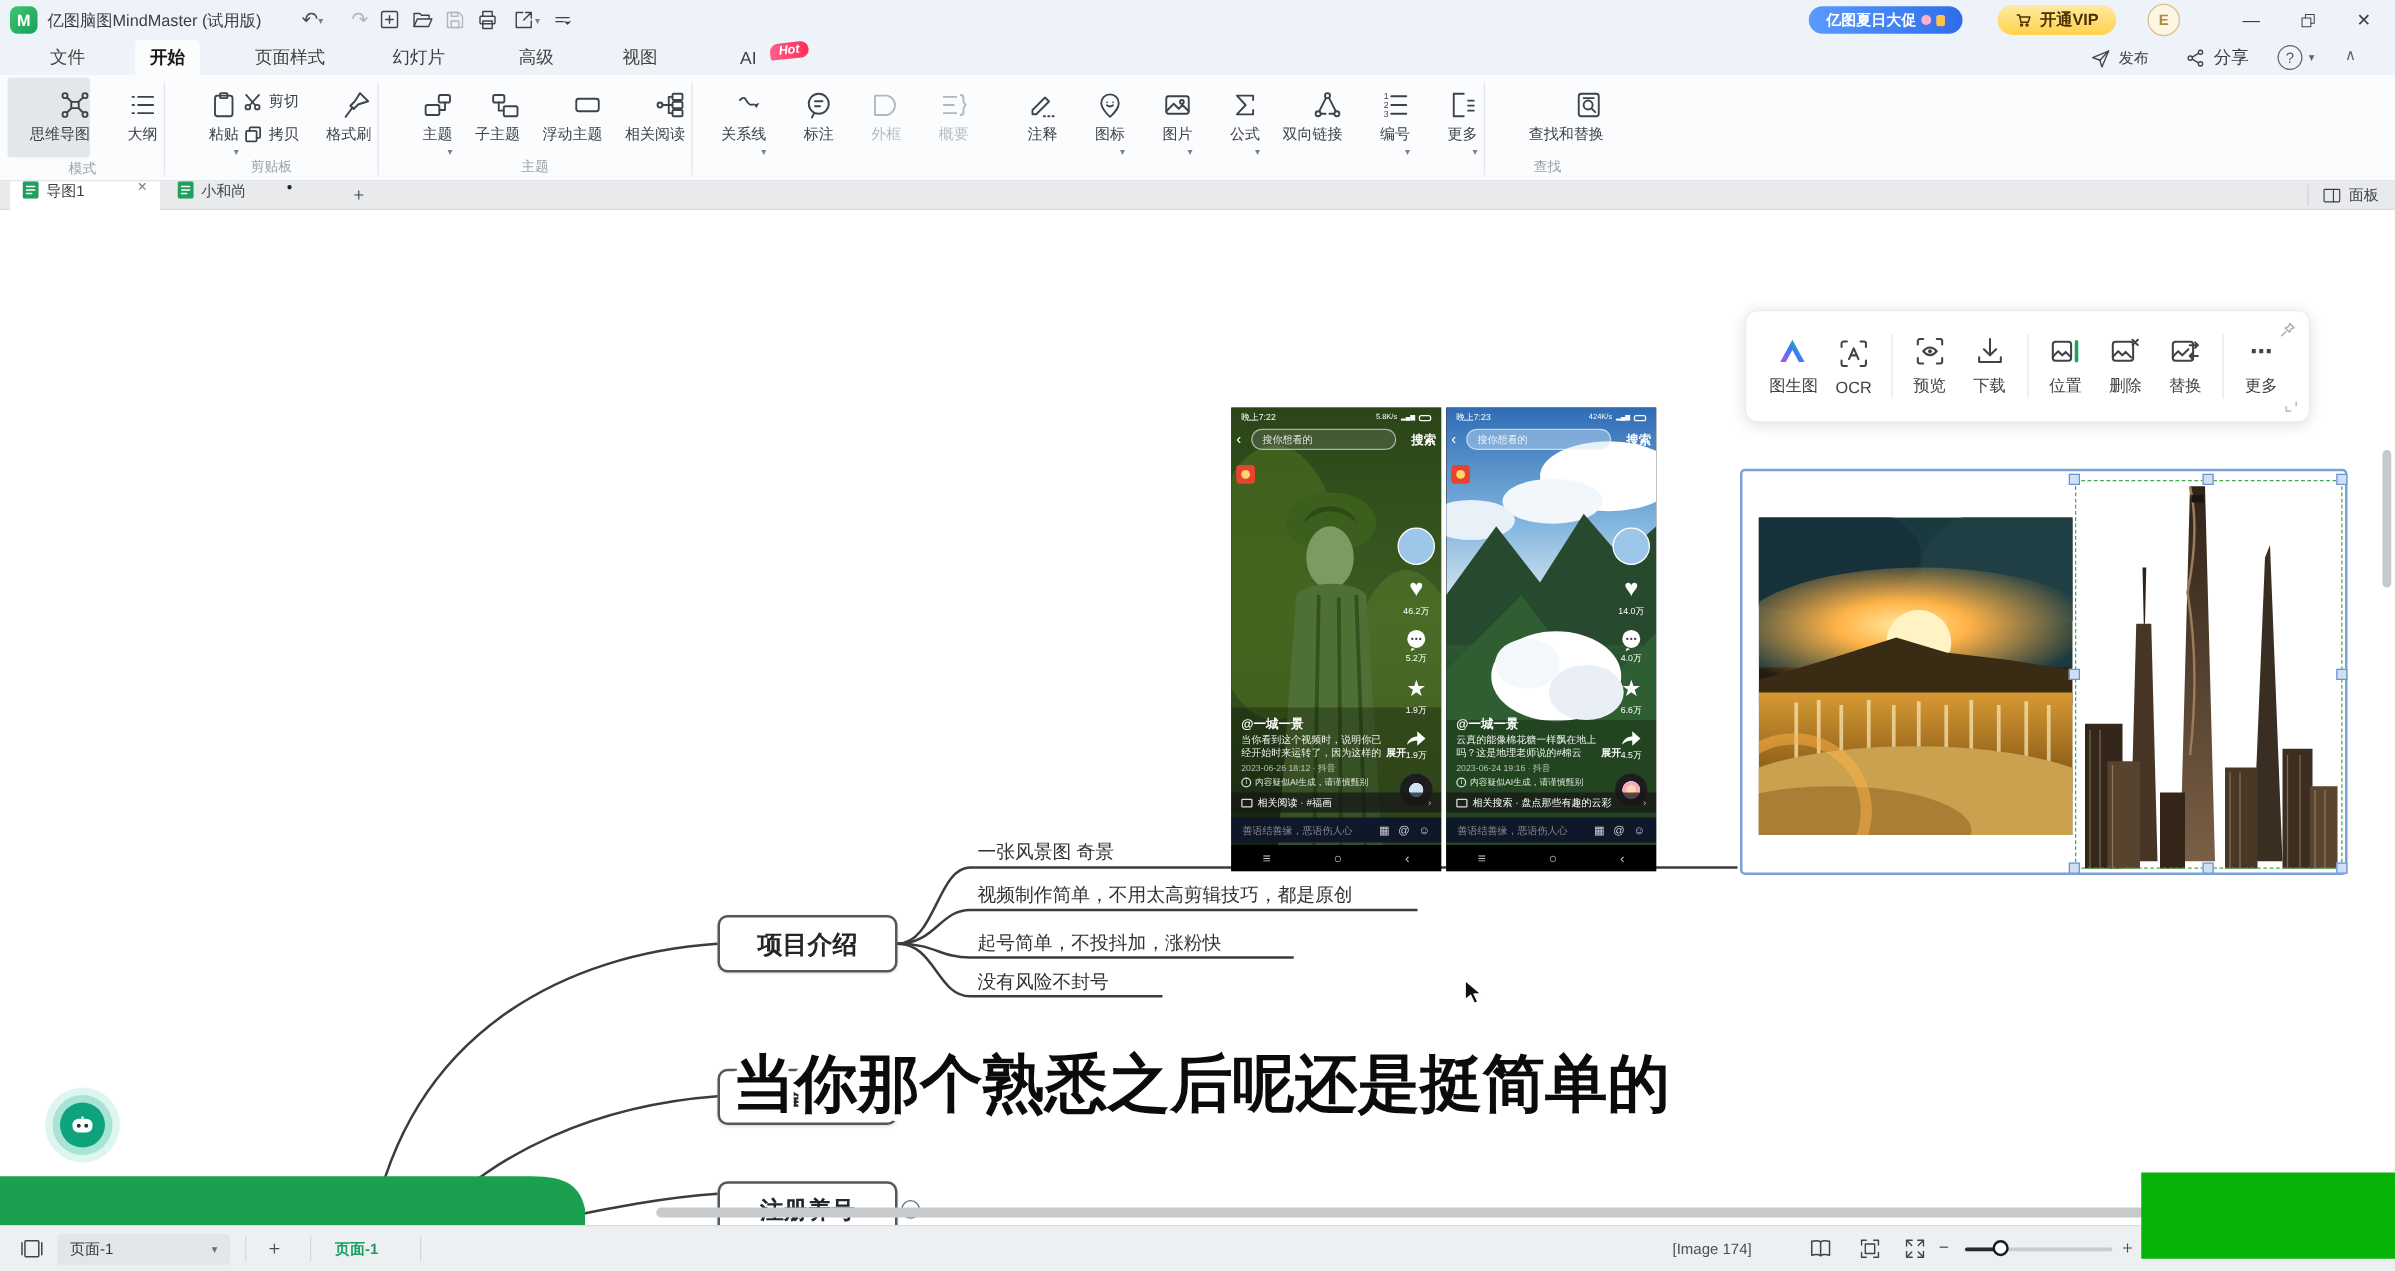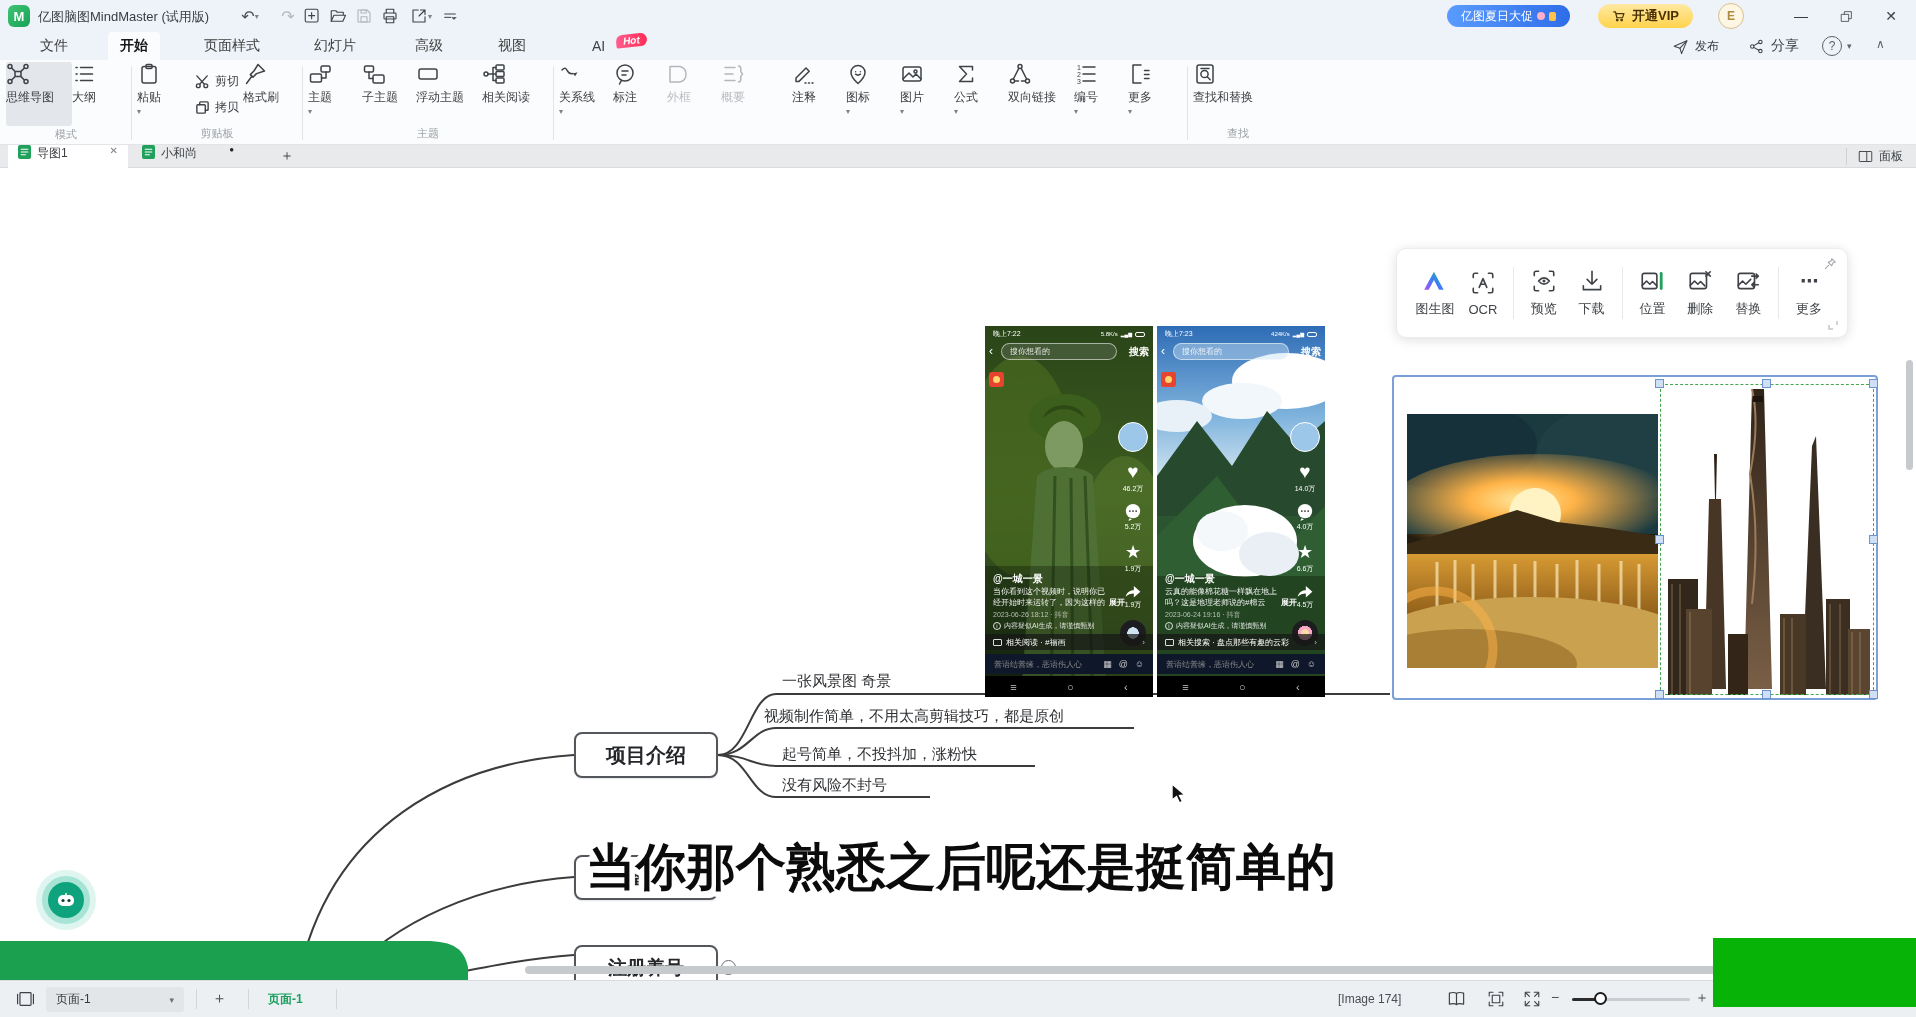--- a/index.html
+++ b/index.html
@@ -15,21 +15,21 @@
   
   #menubar{position:absolute;left:0;top:32px;width:1916px;height:28px;background:#eef3f9}
   .mitem{position:absolute;top:0;height:28px;display:flex;align-items:center;justify-content:center;font-size:14px;color:#404040;padding:0 12px}
   .mitem.active{background:#fbfcfd;font-weight:bold;color:#17181a;border-radius:4px 4px 0 0}
   
   #ribbon{position:absolute;left:0;top:60px;width:1916px;height:85px;background:#fbfcfd;border-bottom:1px solid #e2e4e7;display:flex;align-items:stretch;padding:2px 6px 0 6px}
   .rgroup{display:flex;flex-direction:column}
   .rbtns{display:flex;align-items:flex-start;flex:1}
   .rlabel{font-size:11px;color:#9ca1a6;text-align:center;padding:1px 0 3px}
   .rdiv{width:1px;background:#e2e4e7;margin:4px 5px 4px 5px}
-  .rb{width:54px;display:flex;flex-direction:column;align-items:flex-start;padding-top:0;gap:3px;font-size:12px;color:#3c3f43;white-space:nowrap}
+  .rb{width:54px;display:flex;flex-direction:column;align-items:flex-end;padding-top:10px;gap:3px;font-size:12px;color:#3c3f43;white-space:nowrap}
   .rb.wide{width:66px}
   .rb.sel{background:#e3e6ea;border-radius:3px;height:64px}
   .rb.off{color:#b9bdc1}
   .cd{font-size:8px;color:#7d8186;line-height:5px}
   .rcol{display:flex;flex-direction:column;justify-content:flex-start;gap:9px;padding-top:11px;margin:0 4px}
   .rs{display:flex;gap:5px;font-size:12px;color:#3c3f43;align-items:center}
   
   #tabbar{position:absolute;left:0;top:145px;width:1916px;height:23px;background:#e8eaec;border-bottom:1px solid #d8dadd}
   .tab{position:absolute;top:0;height:23px;display:flex;align-items:flex-start;gap:6px;padding:0 10px;font-size:12px;color:#3b3e42}
   
@@ -113,21 +113,21 @@
       </svg>
       <span class="cd">▾</span>
     </div>
   <div class="qa" style="left:438px">
       <svg class="si" width="16" height="16" viewBox="0 0 24 24">
         <path d="M4 9h16M4 14h9"></path>
         <path d="M15 14l3 3 3-3" fill="#3f4246"></path>
       </svg>
     </div>
 
-  <div class="abs flex" style="left:1447px;top:5px;height:22px;padding:0 14px;border-radius:12px;background:linear-gradient(90deg,#5a9bff,#2e6de8);color:#fff;font-size:12px;font-weight:normal;gap:4px">
+  <div class="abs flex" style="left:1447px;top:5px;height:22px;padding:0 14px;border-radius:12px;background:linear-gradient(90deg,#5a9bff,#2e6de8);color:#fff;font-size:12px;font-weight:bold;gap:4px">
     <span>亿图夏日大促</span>
     <span style="width:8px;height:8px;border-radius:50%;background:#ffb0c9;display:inline-block"></span>
     <span style="width:7px;height:9px;border-radius:2px;background:#ffc24d;display:inline-block"></span>
   </div>
   <div class="abs flex" style="left:1598px;top:4px;height:24px;padding:0 14px;border-radius:13px;background:linear-gradient(180deg,#ffe9a3,#ffd34d);color:#4a3000;font-size:13px;font-weight:bold;gap:6px">
     <svg width="14" height="14" viewBox="0 0 24 24" style="fill:none;stroke:#4a3000;stroke-width:2;stroke-linecap:round;stroke-linejoin:round">
         <path d="M3 5h3l2.2 10H18l2.5-7H7"></path>
         <circle cx="9" cy="19" r="1.4"></circle>
         <circle cx="16.5" cy="19" r="1.4"></circle>
       </svg>
@@ -769,21 +769,21 @@
       </svg>
   </div>
 
   <div class="mnode" style="left:574px;top:564px;width:144px;height:46px;font-size:20px">项目介绍</div>
   <div class="mnode" style="left:574px;top:687px;width:144px;height:45px;font-size:19px">准备工作</div>
   <div class="ncirc" style="left:721px;top:702px"></div>
   <div class="mnode" style="left:574px;top:777px;width:144px;height:45px;font-size:19px">注册养号</div>
   <div class="ncirc" style="left:721px;top:792px"></div>
 
   <div class="childlabel" style="left:782px;top:504px">一张风景图 奇景</div>
-  <div class="childlabel" style="left:764px;top:539px">视频制作简单，不用太高剪辑技巧，都是原创</div>
+  <div class="childlabel" style="left:782px;top:539px">视频制作简单，不用太高剪辑技巧，都是原创</div>
   <div class="childlabel" style="left:782px;top:577px">起号简单，不投抖加，涨粉快</div>
   <div class="childlabel" style="left:782px;top:608px">没有风险不封号</div>
 
   <svg class="abs" style="left:0;top:0;z-index:4;pointer-events:none" width="1916" height="812">
     <text class="sub" x="961" y="716" text-anchor="middle" font-size="50" fill="#0b0b0b" stroke="#ffffff" stroke-width="11" paint-order="stroke" stroke-linejoin="round">当你那个熟悉之后呢还是挺简单的</text>
   </svg>
 
   <svg class="abs" style="left:0;top:0;z-index:5;pointer-events:none" width="1916" height="812">
     <path d="M0,773 H425 C455,773 464,782 468,799 V812 H0 Z" fill="#1ba050"></path>
   </svg>

